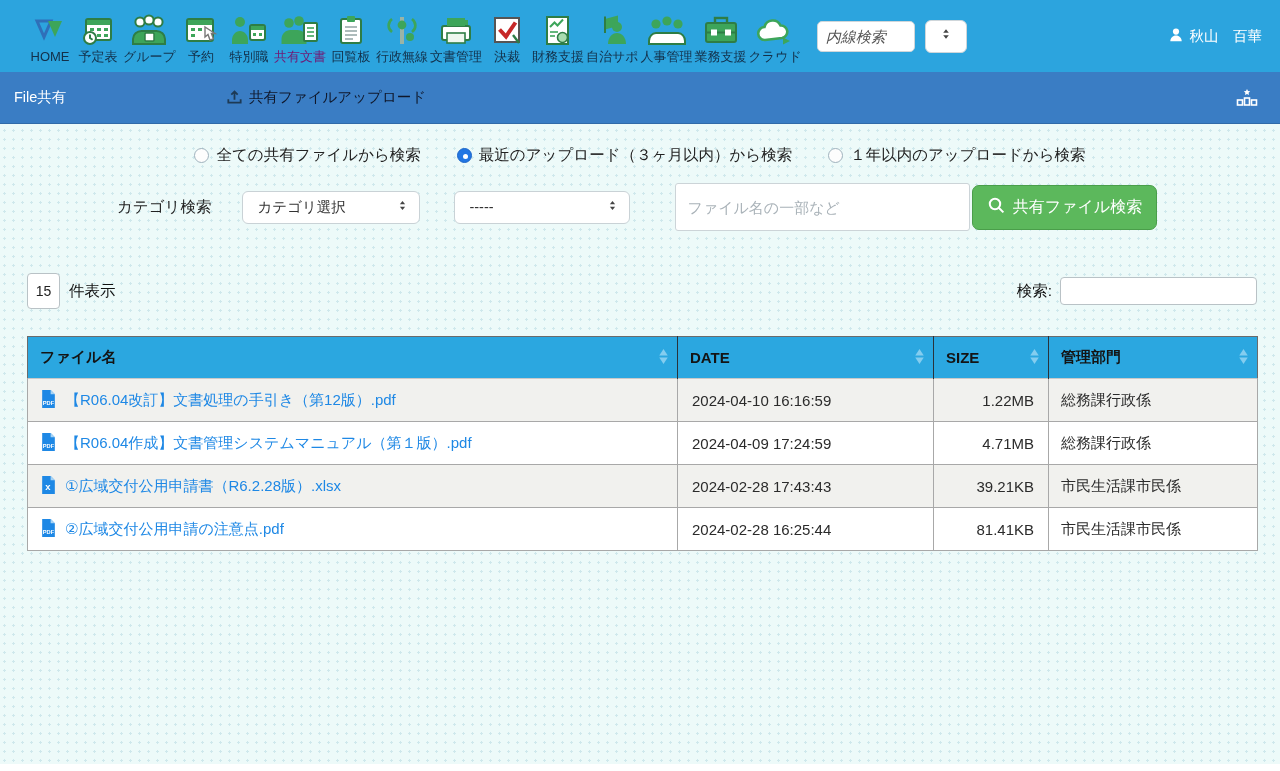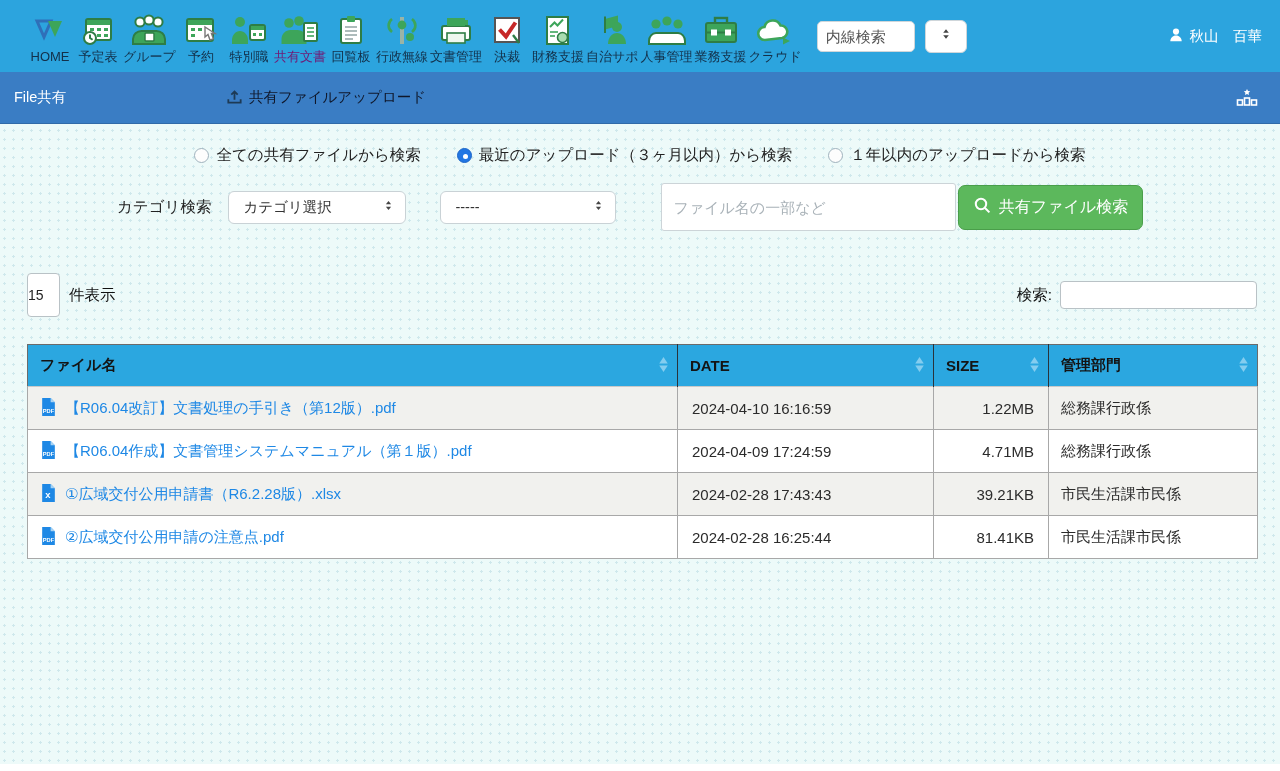--- a/index.html
+++ b/index.html
@@ -11,21 +11,21 @@
   .bottom-strip { position:absolute; left:0; bottom:0; width:100%; height:7px; background:#fff; }
 
   
   .topnav { position:relative; height:72px; background:#2ca4de; display:flex; align-items:center; padding:0 18px 0 26px; }
   .nav-items { display:flex; align-items:flex-end; }
   .nav-item { display:flex; flex-direction:column; align-items:center; margin:0 1px; min-width:46px; cursor:pointer; padding-top:6px; }
   .nav-item .ic { height:34px; display:flex; align-items:center; justify-content:center; }
   .nav-item .lbl { font-size:13px; color:#13304a; line-height:17px; white-space:nowrap; }
   .nav-item.active .lbl { color:#701a75; }
   .ext-search { width:98px; height:31px; margin-left:14px; border:1px solid #cfd6da; border-radius:5px;
-    font-size:15px; padding:0 8px; color:#404040; background:#fff; }
+    font-size:15px; padding:0 8px; color:#404040; background:#fff;font-style:italic; }
   .ext-search::placeholder { color:#555; }
   .nav-select { width:42px; height:33px; margin-left:10px; background:#fff; border:1px solid #cfd6da; border-radius:6px;
     display:flex; align-items:center; justify-content:center; cursor:pointer; }
   .spacer { flex:1; }
   .user { display:flex; align-items:center; gap:6px; color:#fff; font-size:14.5px; cursor:pointer; }
 
   
   .subnav { height:52px; background:#3a7dc4; display:flex; align-items:center; padding:0 14px; border-bottom:1px solid #316aa8; }
   .app-title { color:#ffffff; font-size:14.5px; width:100px; }
   .upload-link { display:flex; align-items:center; gap:6px; color:#0f172a; font-size:14.5px; margin-left:112px; cursor:pointer; text-decoration:none; }
@@ -36,32 +36,32 @@
   .radio-opt { display:flex; align-items:center; gap:7px; font-size:15.5px; color:#222; cursor:pointer; }
   .rdot { width:15px; height:15px; border-radius:50%; background:#fdfdfd; border:1px solid #9fb2bd; position:relative; flex:0 0 15px; }
   .rdot.on { background:#2276e3; border-color:#1d66c9; }
   .rdot.on::after { content:""; position:absolute; left:5px; top:5px; width:5px; height:5px; border-radius:50%; background:#fff; }
 
   
   .category-row { display:flex; align-items:center; margin:17px 0 0 117px; }
   .cat-label { font-size:15.5px; color:#222; }
   .sel { height:33px; background:#fff; border:1px solid #c9d2d6; border-radius:6px; display:flex; align-items:center;
     justify-content:space-between; padding:0 10px 0 14px; font-size:14.5px; color:#333; cursor:pointer; }
-  .sel-cat { width:178px; margin-left:17px; }
+  .sel-cat { width:178px; margin-left:31px; }
   .sel-sub { width:176px; margin-left:34px; }
   .fname-input { width:295px; height:48px; margin-left:45px; border:1px solid #ccd4d8; border-radius:3px;
     font-size:15px; padding:0 11px; color:#333; background:#fff; }
   .fname-input::placeholder { color:#a9b2b8; }
   .search-btn { width:185px; height:45px; margin-left:2px; background:#5cb85c; border:1px solid #4a9e4a; border-radius:7px;
     color:#fff; font-size:16px; display:flex; align-items:center; justify-content:center; gap:8px; cursor:pointer;
     font-family:inherit; }
 
   
   .list-controls { display:flex; align-items:center; margin:42px 23px 0 27px; }
-  .per-page { width:33px; height:44px; border:1px solid #b9c2c6; border-radius:4px; font-size:14px; color:#222; background:#fff; }
+  .per-page { width:33px; height:36px; border:1px solid #b9c2c6; border-radius:4px; font-size:14px; text-align:center; color:#222; background:#fff; }
   .pp-label { font-size:15.5px; color:#111; margin-left:9px; }
   .filter-label { font-size:15.5px; color:#111; margin-right:8px;margin-left:22px; }
   .filter-input { width:197px; height:28px; border:1px solid #b9c2c6; border-radius:4px; background:#fff; font-size:14px; padding:0 7px; color:#222; }
 
   
   .file-table { margin:27px 0 0 27px; width:1230px; border-collapse:collapse; table-layout:fixed;
     border:1px solid #6b6b6b; font-size:15px; background:#fff; }
   .file-table col.c-name { width:650px; } .file-table col.c-date { width:256px; }
   .file-table col.c-size { width:115px; } .file-table col.c-dept { width:209px; }
   .file-table th { background:#2ba7e0; color:#141414; font-weight:bold; text-align:left; padding:11px 26px 11px 12px;

